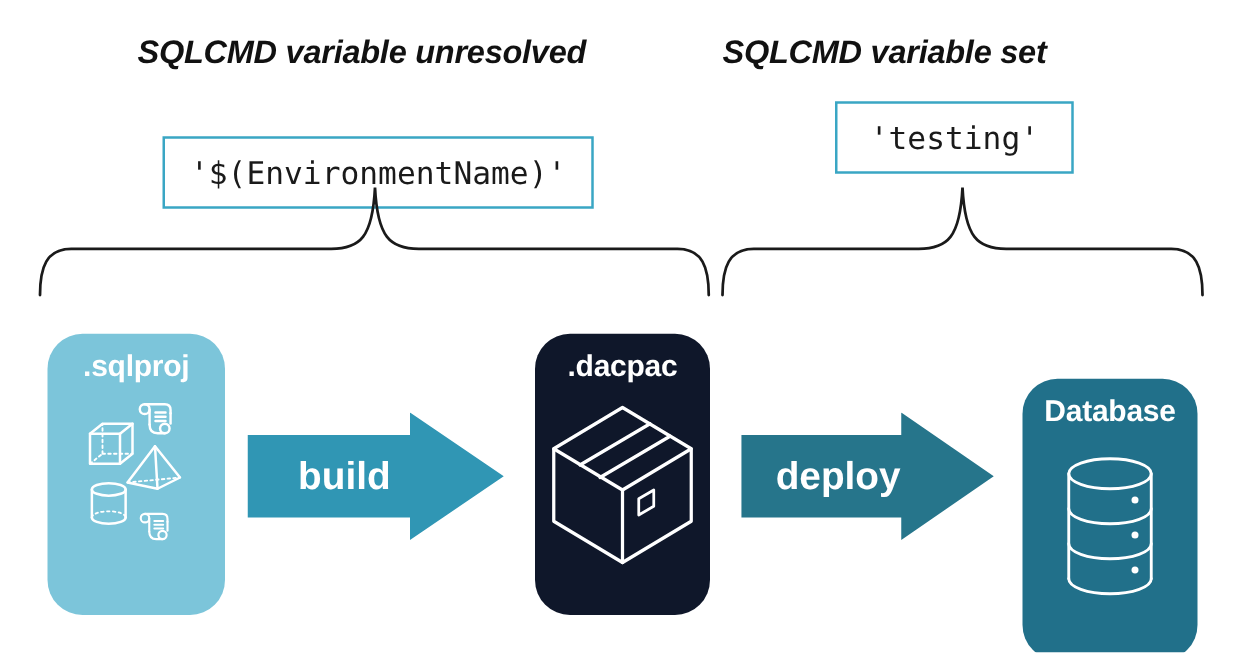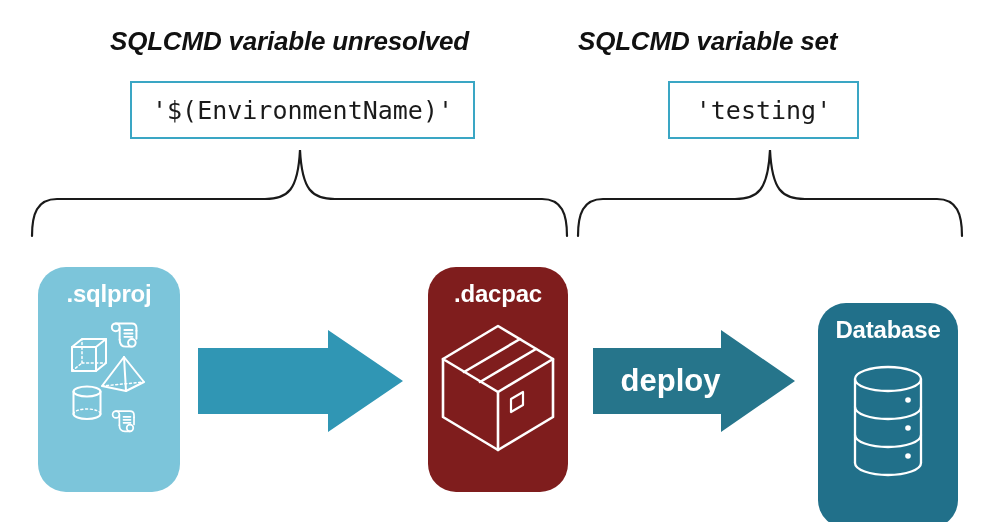--- a/index.html
+++ b/index.html
@@ -11,32 +11,32 @@
     position:absolute;top:26px;font-size:26px;font-weight:bold;color:#111;
     text-align:left;letter-spacing:-0.2px;font-style:italic;
   }
   #heading-left{left:110px;width:400px;}
   #heading-right{left:578px;width:400px;}
   .code-box{
     position:absolute;top:81px;height:58px;border:2px solid #3aa6c4;
     box-sizing:border-box;display:flex;align-items:center;justify-content:center;
     background:#fff;
   }
-  #code-box-left{left:130px;width:345px;}
+  #code-box-left{left:130px;width:345px;margin-top:28px;}
   #code-box-right{left:668px;width:191px;}
   .code-text{
     font-family:"DejaVu Sans Mono",monospace;font-size:25px;color:#1a1a1a;
     white-space:pre;
   }
   #braces{position:absolute;left:0;top:0;}
   .card{
     position:absolute;top:267px;height:225px;border-radius:28px;
   }
   #card-sqlproj{left:38px;width:142px;background:#7cc5da;}
-  #card-dacpac{left:428px;width:140px;background:#7f1d1d;}
+  #card-dacpac{left:428px;width:140px;background:#0f172a;}
   #card-database{left:818px;width:140px;background:#21708a;margin-top:36px;}
   .card-title{
     position:absolute;top:13px;left:0;width:100%;text-align:center;
     color:#fff;font-size:24px;font-weight:bold;letter-spacing:-0.2px;
   }
   .card-art{position:absolute;left:0;top:0;}
   .arrow{position:absolute;top:330px;}
   #build-arrow{left:198px;width:210px;height:104px;}
   #deploy-arrow{left:593px;width:207px;height:104px;text-align:center;}
   .arrow-label{
@@ -106,20 +106,21 @@
       </g>
 
       <use href="#scroll-shape" transform="translate(73,142)"></use>
     </svg>
   </div>
 
   <div class="arrow" id="build-arrow">
     <svg width="210" height="104" viewBox="0 0 210 104">
       <polygon points="0,18 130,18 130,0 205,51 130,102 130,84 0,84" fill="#3096b4"></polygon>
     </svg>
+    <span class="arrow-label">build</span>
   </div>
 
   <div class="card" id="card-dacpac">
     <div class="card-title">.dacpac</div>
     <svg class="card-art" width="140" height="225" viewBox="0 0 140 225">
       <g transform="translate(14,58)" class="icon-stroke" stroke-width="2.6">
         <path d="M56 1 L111 34 L56 67 L1 34 Z"></path>
         <path d="M1 34 V92 L56 125 L111 92 V34"></path>
         <path d="M56 67 V125"></path>
         <path d="M22 47 L78 14 M38 57 L94 24"></path>

